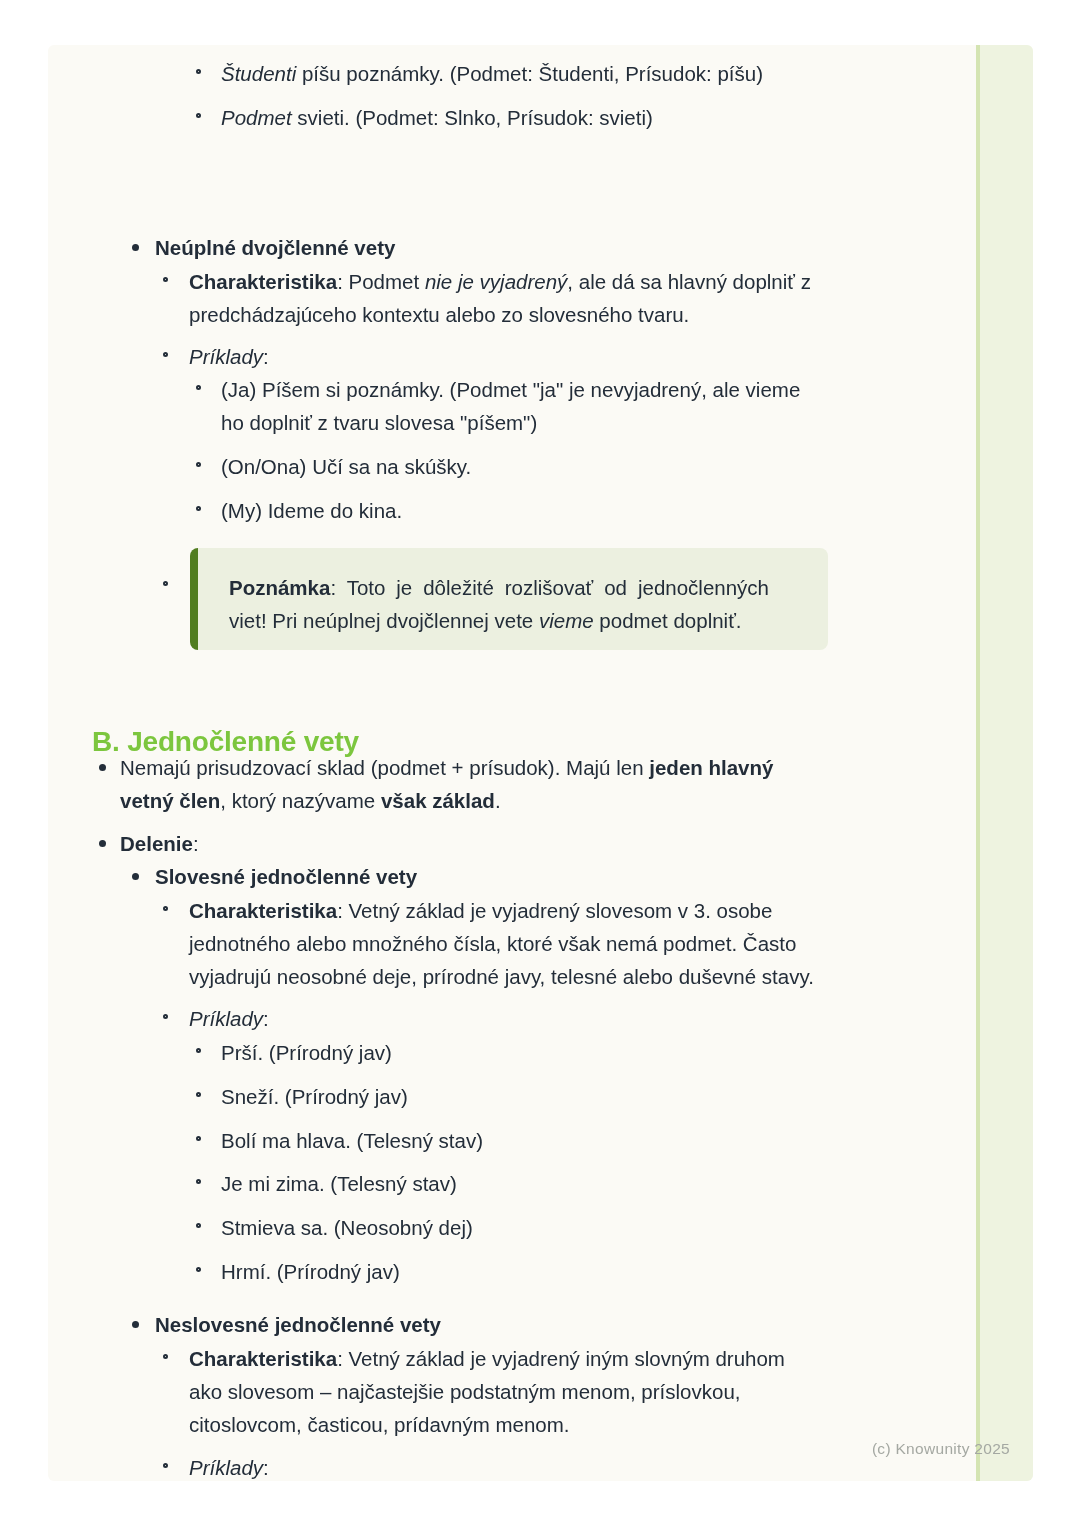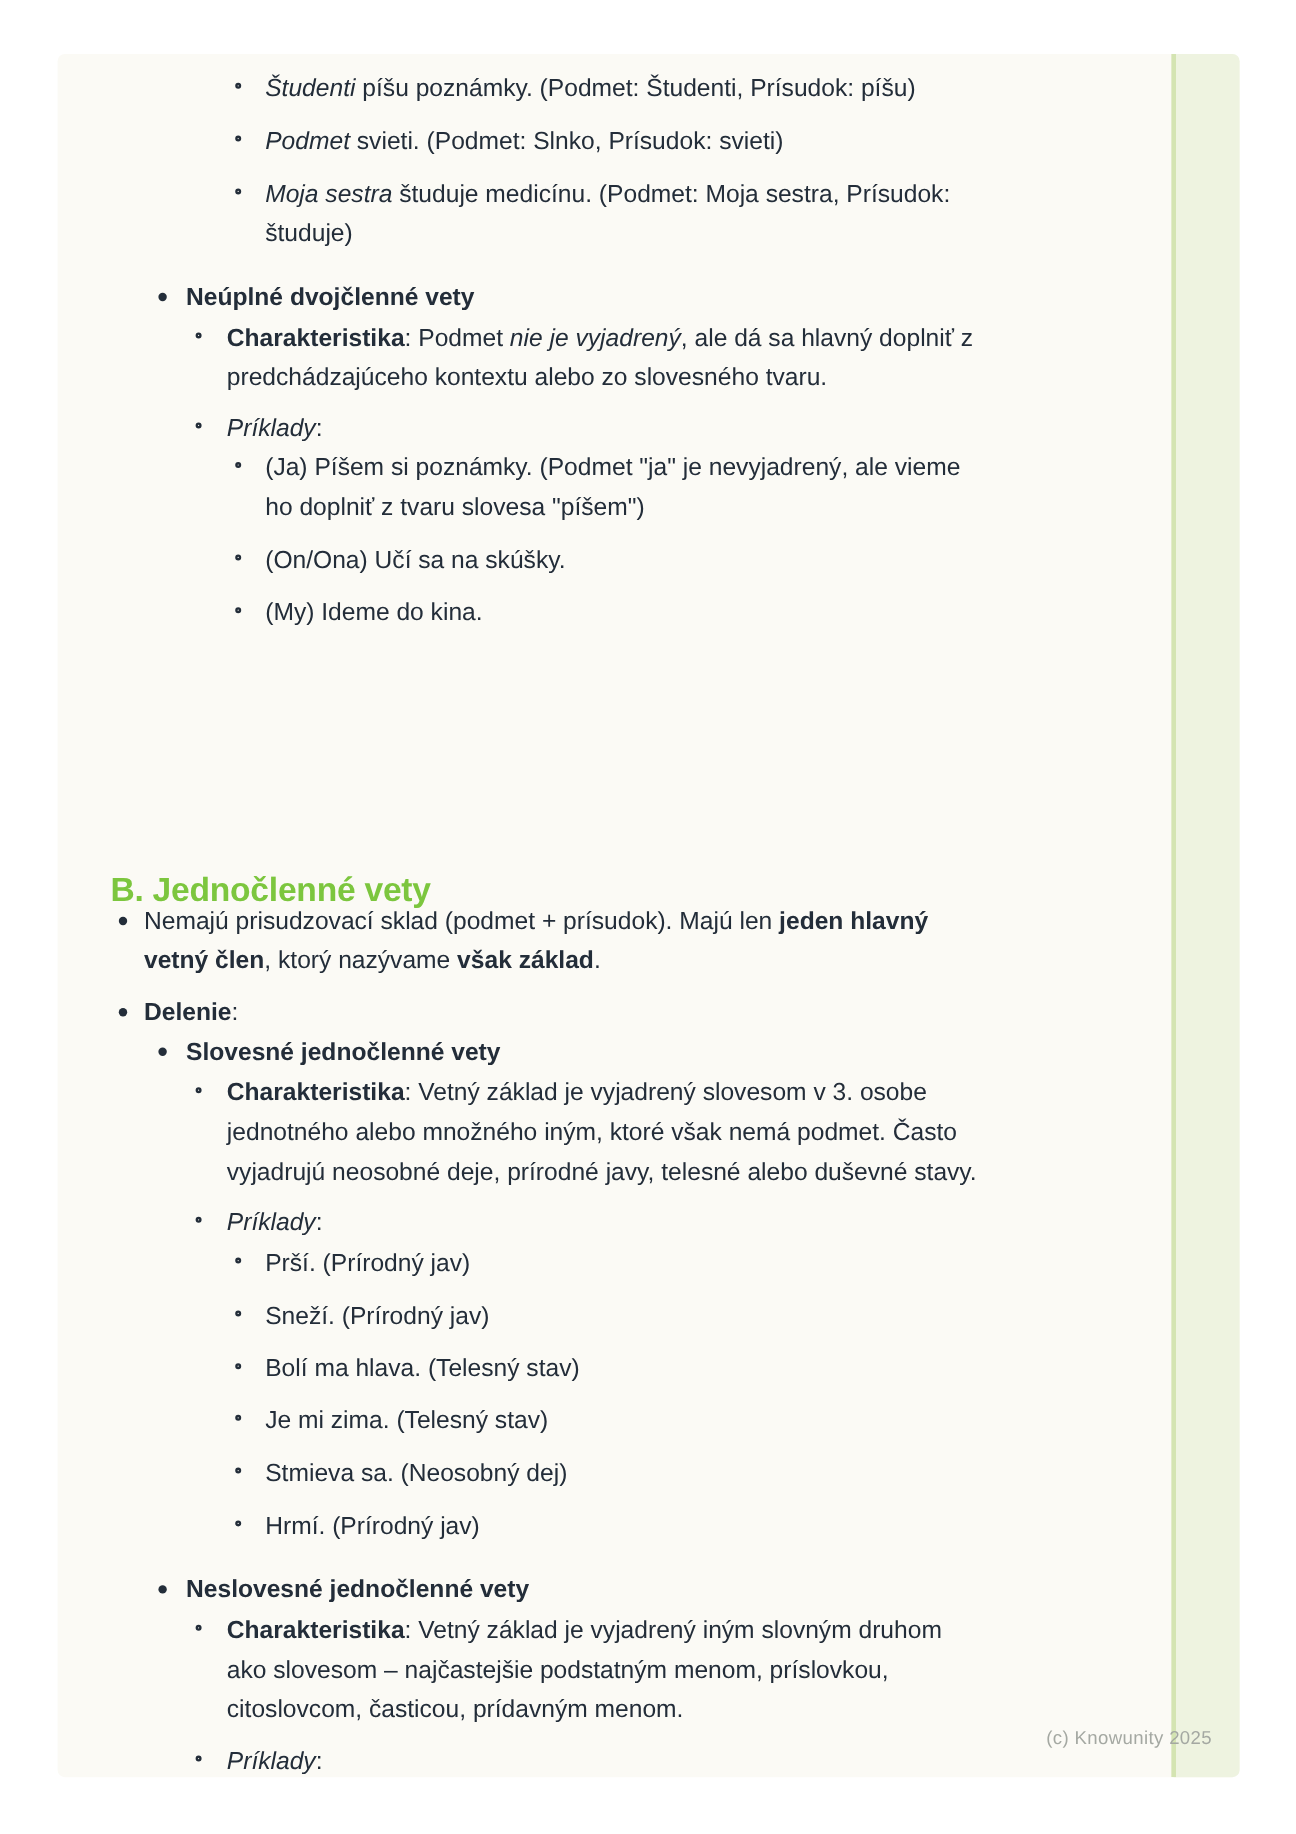--- a/index.html
+++ b/index.html
@@ -70,24 +70,20 @@
   <div class="strip"></div>
 
   <div class="li l4" style="top:12px">
     <span class="m circle"></span>
     <p class="t"><span class="i">Študenti</span><span> píšu poznámky. (Podmet: Študenti, Prísudok: píšu)</span></p>
   </div>
   <div class="li l4" style="top:56px">
     <span class="m circle"></span>
     <p class="t"><span class="i">Podmet</span><span> svieti. (Podmet: Slnko, Prísudok: svieti)</span></p>
   </div>
-  <div class="li l4" style="top:100px">
-    <span class="m circle"></span>
-    <p class="t"><span class="i">Moja sestra</span><span> študuje medicínu. (Podmet: Moja sestra, Prísudok:</span><br><span>študuje)</span></p>
-  </div>
 
   <div class="li l2" style="top:186px">
     <span class="m disc"></span>
     <p class="t"><span class="b">Neúplné dvojčlenné vety</span></p>
   </div>
   <div class="li l3" style="top:220px">
     <span class="m circle"></span>
     <p class="t"><span class="b">Charakteristika</span><span>: Podmet </span><span class="i">nie je vyjadrený</span><span>, ale dá sa hlavný doplniť z</span><br><span>predchádzajúceho kontextu alebo zo slovesného tvaru.</span></p>
   </div>
   <div class="li l3" style="top:295px">
@@ -100,39 +96,45 @@
   </div>
   <div class="li l4" style="top:405px">
     <span class="m circle"></span>
     <p class="t"><span>(On/Ona) Učí sa na skúšky.</span></p>
   </div>
   <div class="li l4" style="top:449px">
     <span class="m circle"></span>
     <p class="t"><span>(My) Ideme do kina.</span></p>
   </div>
 
+  <div class="note-row">
+    <span class="m circle"></span>
+    <div class="note-box">
+      <p class="note-text"><span class="b">Poznámka</span><span>: Toto je dôležité rozlišovať od jednočlenných viet! Pri neúplnej dvojčlennej vete </span><span class="i">vieme</span><span> podmet doplniť.</span></p>
+    </div>
+  </div>
 
   <h2 class="b-heading">B. Jednočlenné vety</h2>
 
   <div class="li l1" style="top:706px">
     <span class="m disc"></span>
     <p class="t"><span>Nemajú prisudzovací sklad (podmet + prísudok). Majú len </span><span class="b">jeden hlavný</span><br><span class="b">vetný člen</span><span>, ktorý nazývame </span><span class="b">však základ</span><span>.</span></p>
   </div>
   <div class="li l1" style="top:782px">
     <span class="m disc"></span>
     <p class="t"><span class="b">Delenie</span><span>:</span></p>
   </div>
 
   <div class="li l2" style="top:815px">
     <span class="m disc"></span>
     <p class="t"><span class="b">Slovesné jednočlenné vety</span></p>
   </div>
   <div class="li l3" style="top:849px">
     <span class="m circle"></span>
-    <p class="t"><span class="b">Charakteristika</span><span>: Vetný základ je vyjadrený slovesom v 3. osobe</span><br><span>jednotného alebo množného iným, ktoré však nemá podmet. Často</span><br><span>vyjadrujú neosobné deje, prírodné javy, telesné alebo duševné stavy.</span></p>
+    <p class="t"><span class="b">Charakteristika</span><span>: Vetný základ je vyjadrený slovesom v 3. osobe</span><br><span>jednotného alebo množného čísla, ktoré však nemá podmet. Často</span><br><span>vyjadrujú neosobné deje, prírodné javy, telesné alebo duševné stavy.</span></p>
   </div>
   <div class="li l3" style="top:957px">
     <span class="m circle"></span>
     <p class="t"><span class="i">Príklady</span><span>:</span></p>
   </div>
   <div class="li l4" style="top:991px">
     <span class="m circle"></span>
     <p class="t"><span>Prší. (Prírodný jav)</span></p>
   </div>
   <div class="li l4" style="top:1035px">

